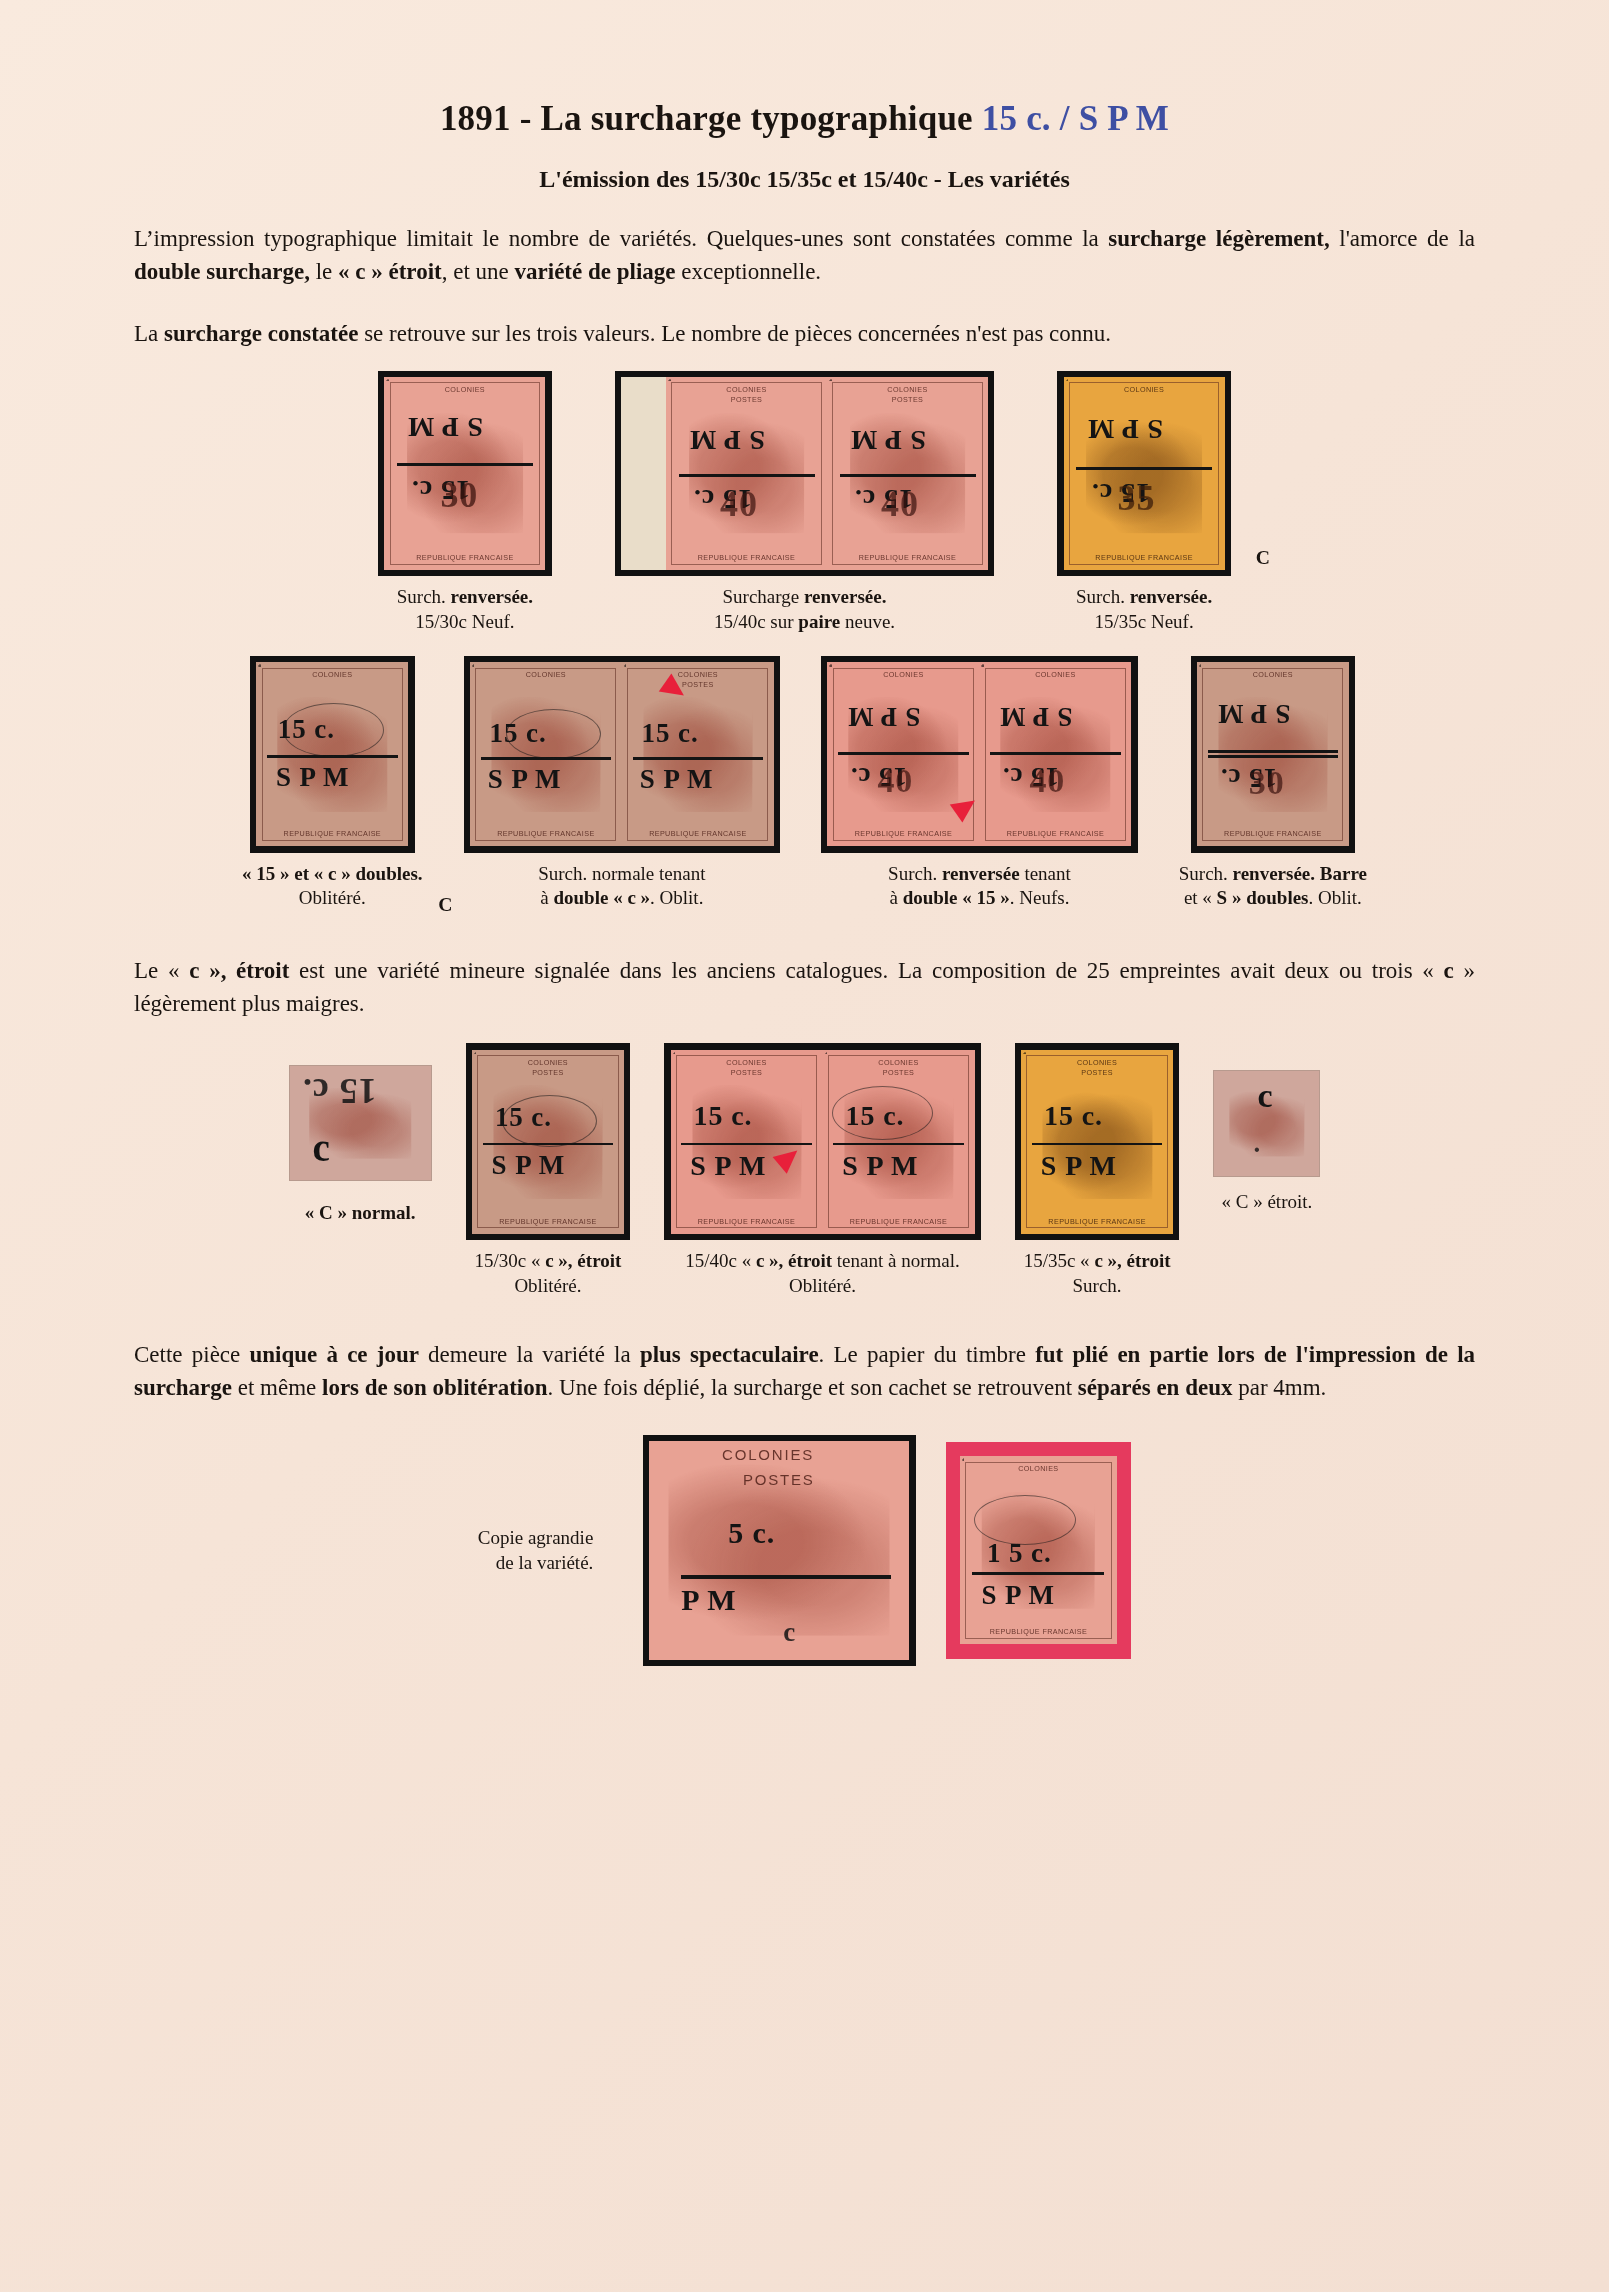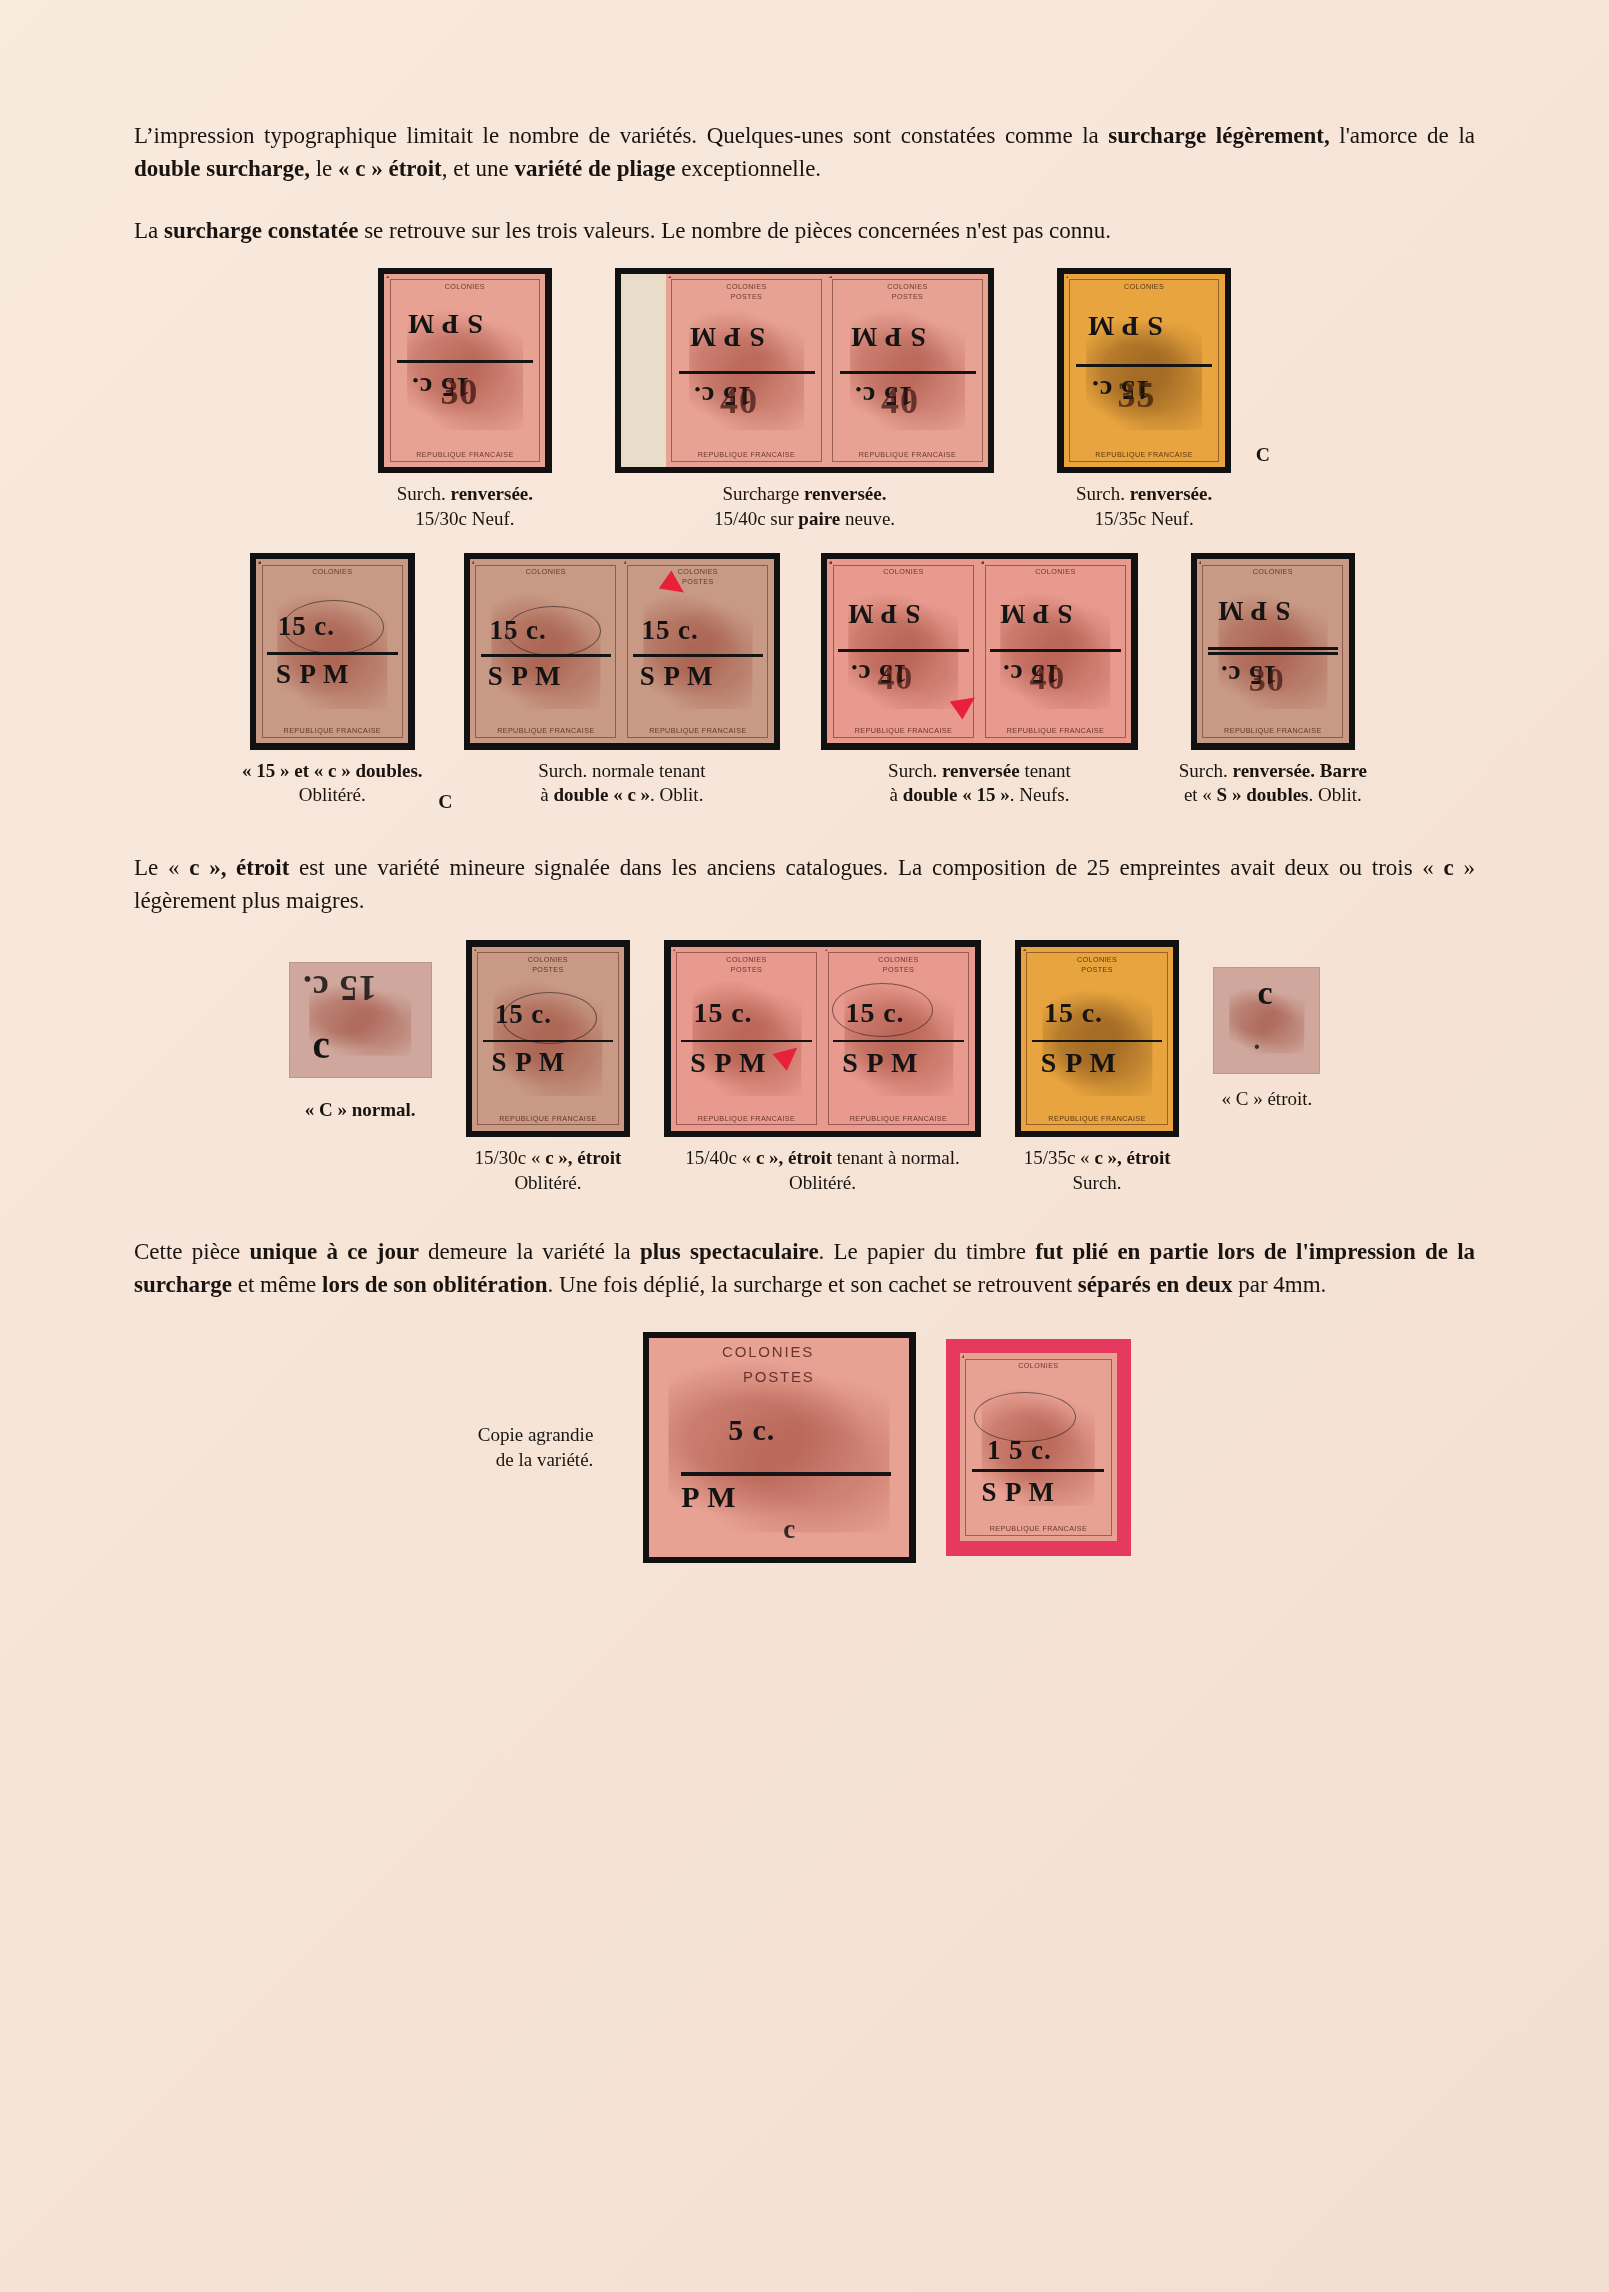--- a/index.html
+++ b/index.html
@@ -162,20 +162,25 @@
   .lbl-left{
     font-size:19px;line-height:1.35;text-align:right;
     margin-right:19.7px;align-self:center;white-space:nowrap;
   }
 </style>
 </head>
 <body>
 
 <div class="page">
 
+  <div class="title">
+    <span>1891 - La surcharge typographique</span>
+    <span class="accent">15 c. / S P M</span>
+  </div>
+  <div class="subtitle">L'émission des 15/30c 15/35c et 15/40c - Les variétés</div>
 
   <p class="para">
     <span>L’impression typographique limitait le nombre de variétés. Quelques-unes sont constatées comme la </span><b>surcharge légèrement,</b><span> l'amorce de la </span><b>double surcharge,</b><span> le </span><b>« c » étroit</b><span>, et une </span><b>variété de pliage</b><span> exceptionnelle.</span>
   </p>
 
   <p class="para">
     <span>La </span><b>surcharge constatée</b><span> se retrouve sur les trois valeurs. Le nombre de pièces concernées n'est pas connu.</span>
   </p>
 
   <div class="row" style="gap:63px;margin-top:19.7px;">

